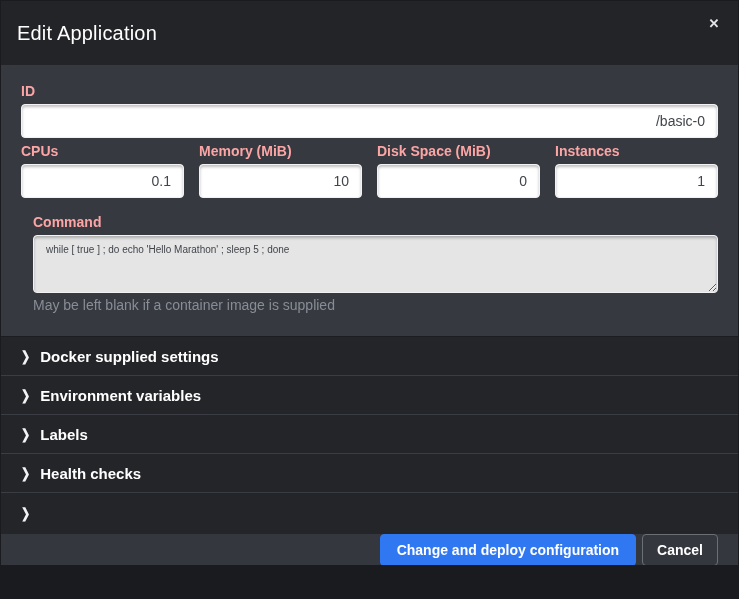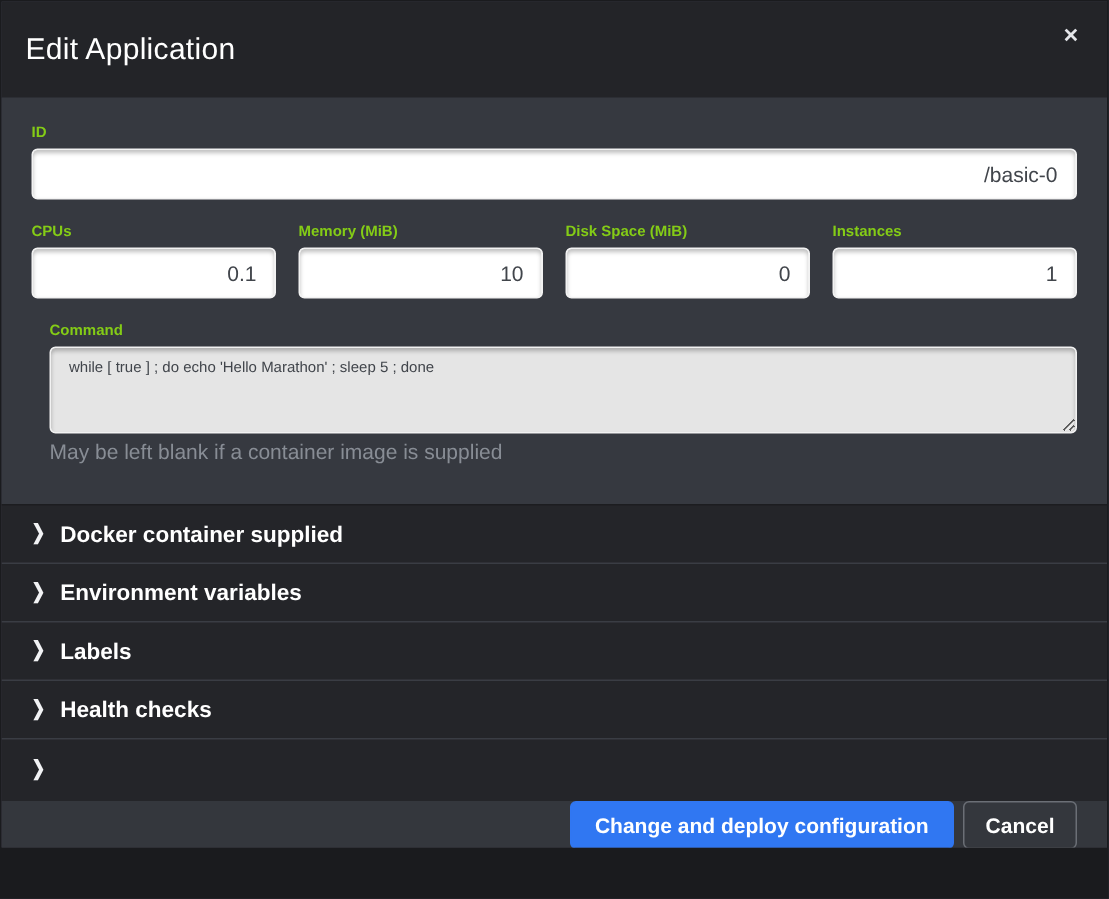--- a/index.html
+++ b/index.html
@@ -35,40 +35,40 @@
   }
 
   
   .form-area {
     flex: 0 0 271px;
     padding: 18px 20px 11px 20px;
     background: #363940;
   }
   .field-label {
     display: block;
-    color: #84cc16; font-size: 10px; font-weight: 700;
+    color: #fca5a5; font-size: 14px; font-weight: 700;
     margin-bottom: 5px;
   }
   .text-input {
     width: 100%; height: 34px;
     background: #ffffff;
     border: 1px solid #f2f2f2;
     border-radius: 4px;
     padding: 0 12px;
     font-family: "Liberation Sans", sans-serif;
     font-size: 14px; color: #41454b;
     box-shadow: inset 0 2px 3px rgba(0,0,0,0.25);
     outline: none;
     text-align: right;
   }
   .field-row {
     display: grid;
     grid-template-columns: repeat(4, 1fr);
     gap: 15px;
-    margin-top: 16px;
+    margin-top: 5px;
   }
   .command-group { margin-top: 16px; padding-left: 12px; }
   .command-textarea {
     width: 100%; height: 58px;
     background: #e5e5e5;
     border: 1px solid #f2f2f2;
     border-radius: 4px;
     padding: 8px 12px;
     font-family: "Liberation Sans", sans-serif;
     font-size: 10px; color: #41454b;
@@ -176,21 +176,21 @@
       <label class="field-label">Command</label>
       <textarea class="command-textarea" style="">while [ true ] ; do echo 'Hello Marathon' ; sleep 5 ; done</textarea>
       <div class="help-text">May be left blank if a container image is supplied</div>
     </div>
 
   </div>
 
   <div class="sections">
     <div class="section-row">
       <span class="chevron">❯</span>
-      <span class="section-label">Docker container supplied</span>
+      <span class="section-label">Docker supplied settings</span>
     </div>
     <div class="section-row">
       <span class="chevron">❯</span>
       <span class="section-label">Environment variables</span>
     </div>
     <div class="section-row">
       <span class="chevron">❯</span>
       <span class="section-label">Labels</span>
     </div>
     <div class="section-row">

